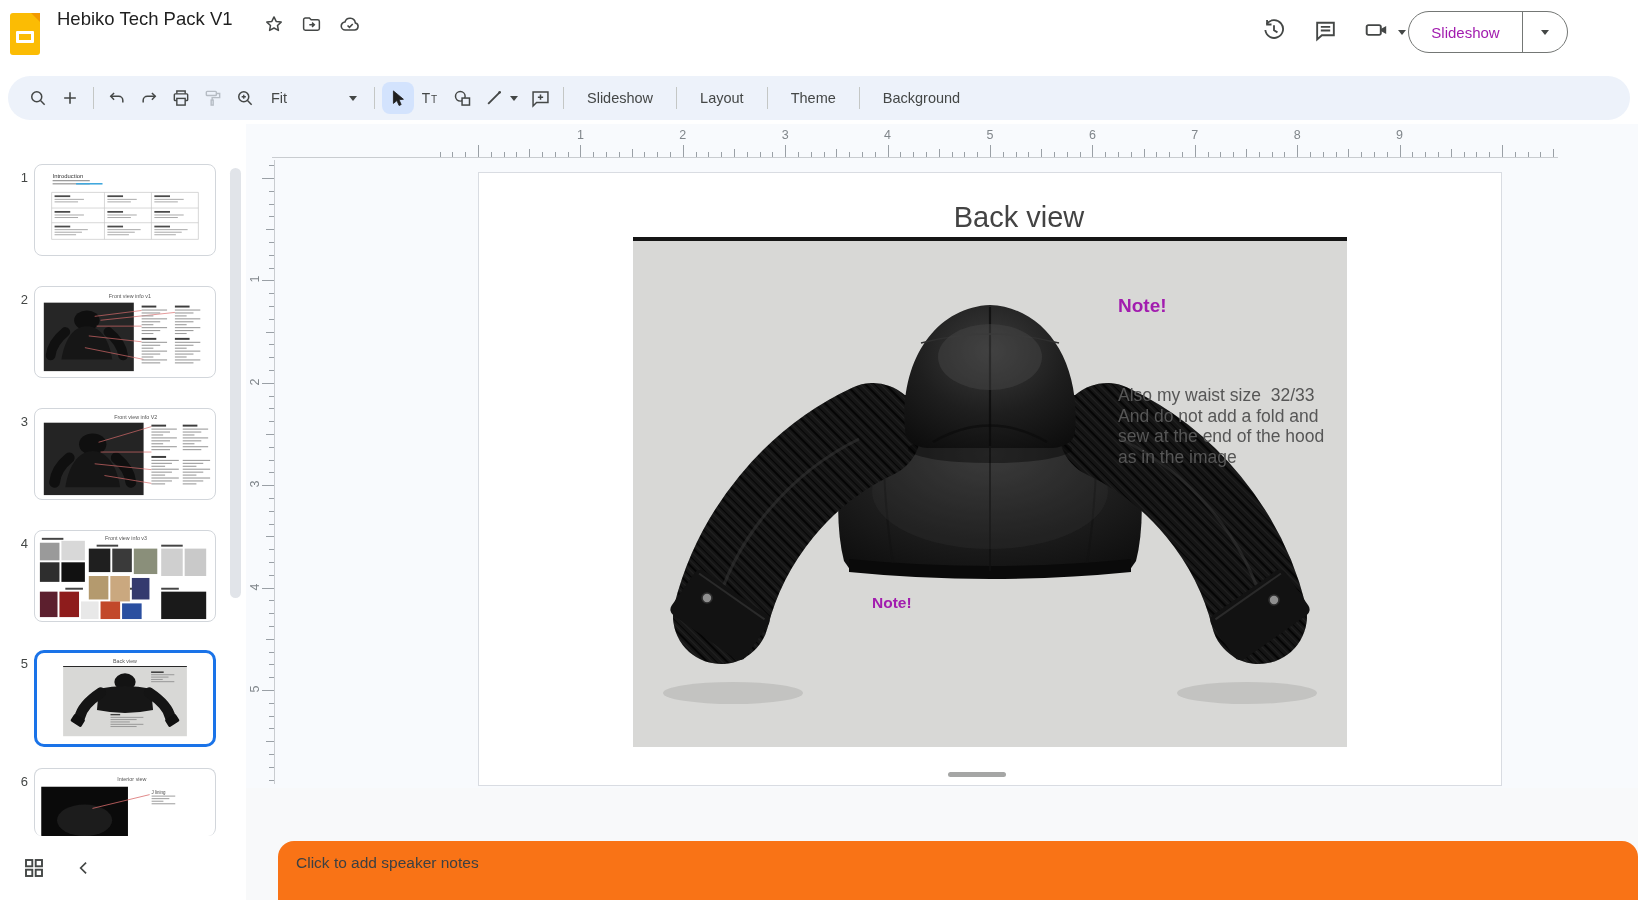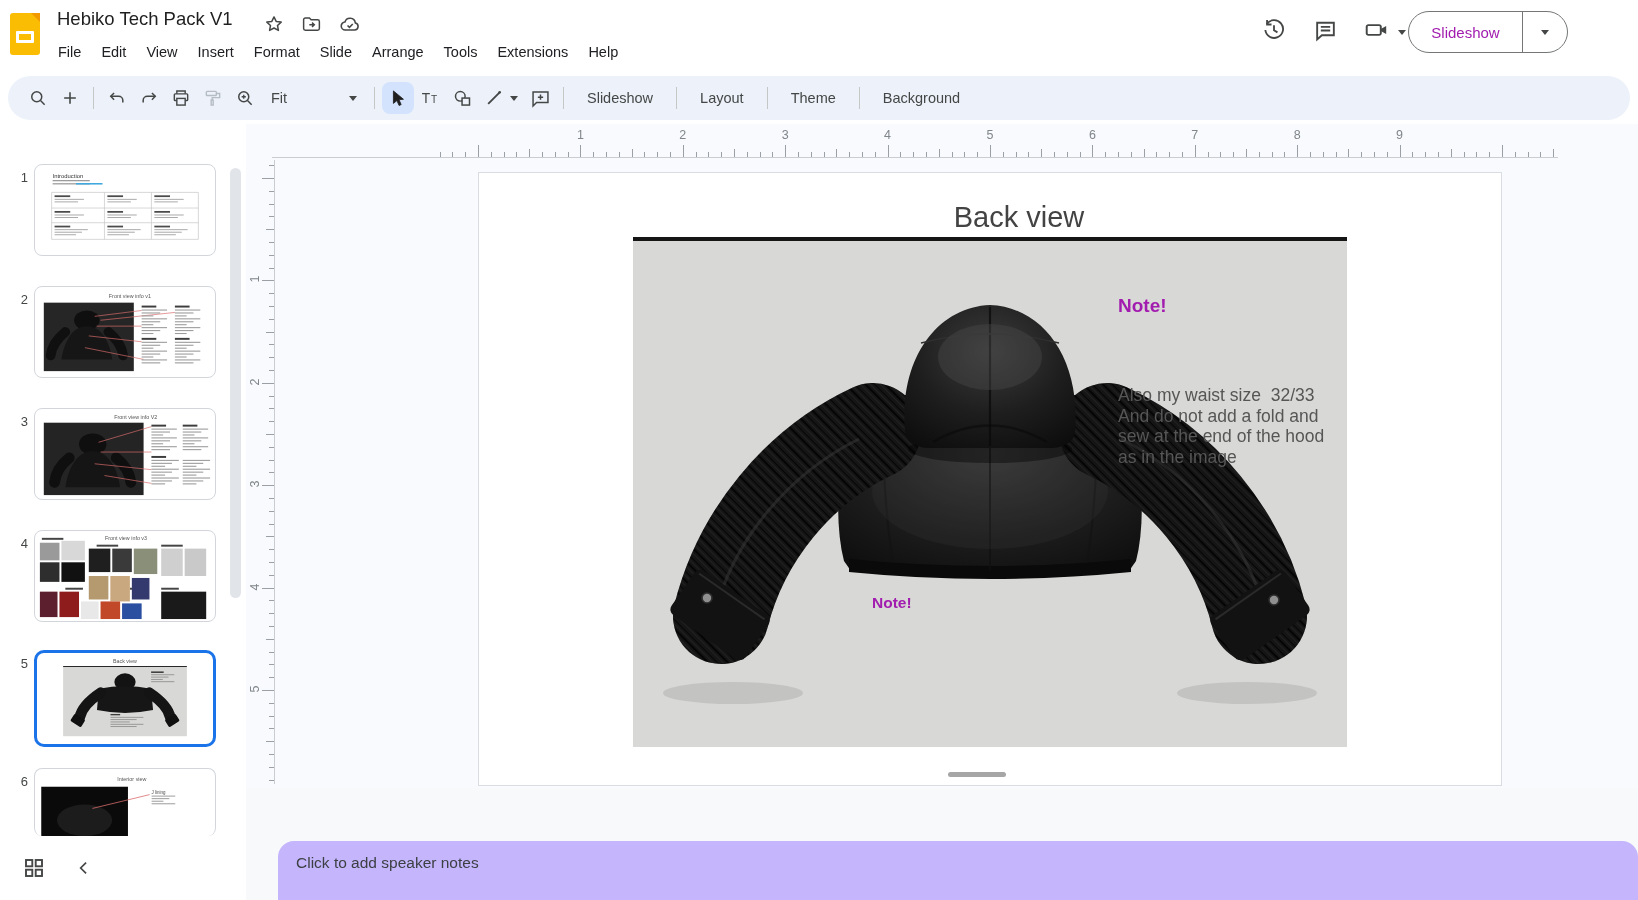--- a/index.html
+++ b/index.html
@@ -65,21 +65,21 @@
   .note-top{left:485px;top:18px;width:232px;}
   .note-top .hd{font-size:19px;line-height:22px;}
   .note-top .bd{font-size:17.5px;line-height:20.5px;}
   .note-bottom{left:239px;top:316px;width:268px;}
   .note-bottom .hd{font-size:15.5px;line-height:19px;}
   .note-bottom .bd{font-size:15.5px;line-height:19.2px;}
   .split-handle{position:absolute;left:702px;top:648px;width:58px;height:5px;border-radius:3px;background:#747775;opacity:.65;}
 
   
   .notes-panel{position:absolute;left:246px;top:788px;width:1392px;height:112px;background:#f8f9fa;}
-  .notes-box{position:absolute;left:32px;top:53px;right:0;bottom:0;background:#c4b5fd;border-radius:16px 16px 0 0;}
+  .notes-box{position:absolute;left:32px;top:53px;right:0;bottom:0;background:#f97316;border-radius:16px 16px 0 0;}
   .notes-box .ph{position:absolute;left:18px;top:13px;font-size:15.5px;color:#3c4043;}
   .bottom-tools{position:absolute;left:0;top:840px;width:246px;height:60px;background:#fff;}
 
   svg text{font-family:"Liberation Sans",sans-serif;}
 </style>
 </head>
 <body>
 
 <div class="app">
 
@@ -100,32 +100,20 @@
             <path d="M3 6.5a2 2 0 012-2h4.6l2 2H19a2 2 0 012 2v8a2 2 0 01-2 2H5a2 2 0 01-2-2z" fill="none" stroke="#444746" stroke-width="1.7"></path>
             <path d="M9.5 12.3h5.4M12.6 9.9l2.6 2.4-2.6 2.4" fill="none" stroke="#444746" stroke-width="1.7"></path>
           </svg>
       </span>
       <span>
         <svg width="22" height="22" viewBox="0 0 24 24">
             <path d="M7 18.5a4.3 4.3 0 01-.5-8.6 5.8 5.8 0 0111.3.9A3.9 3.9 0 0117 18.5z" fill="none" stroke="#444746" stroke-width="1.7"></path>
             <path d="M9.3 13.6l2.1 2.1 3.6-3.7" fill="none" stroke="#444746" stroke-width="1.7"></path>
           </svg>
       </span>
-    </div>
-    <div class="menubar">
-      <span class="mi">File</span>
-      <span class="mi">Edit</span>
-      <span class="mi">View</span>
-      <span class="mi">Insert</span>
-      <span class="mi">Format</span>
-      <span class="mi">Slide</span>
-      <span class="mi">Arrange</span>
-      <span class="mi">Tools</span>
-      <span class="mi">Extensions</span>
-      <span class="mi">Help</span>
     </div>
     <div class="top-right">
       <span>
         <svg width="26" height="26" viewBox="0 0 24 24">
             <path d="M5.3 6.6A8.2 8.2 0 114 12" fill="none" stroke="#444746" stroke-width="1.7"></path>
             <path d="M5.6 2.8v4.1h4.1" fill="none" stroke="#444746" stroke-width="1.7"></path>
             <path d="M12 7.6v4.7l3.2 1.9" fill="none" stroke="#444746" stroke-width="1.7"></path>
           </svg>
       </span>
       <span>

